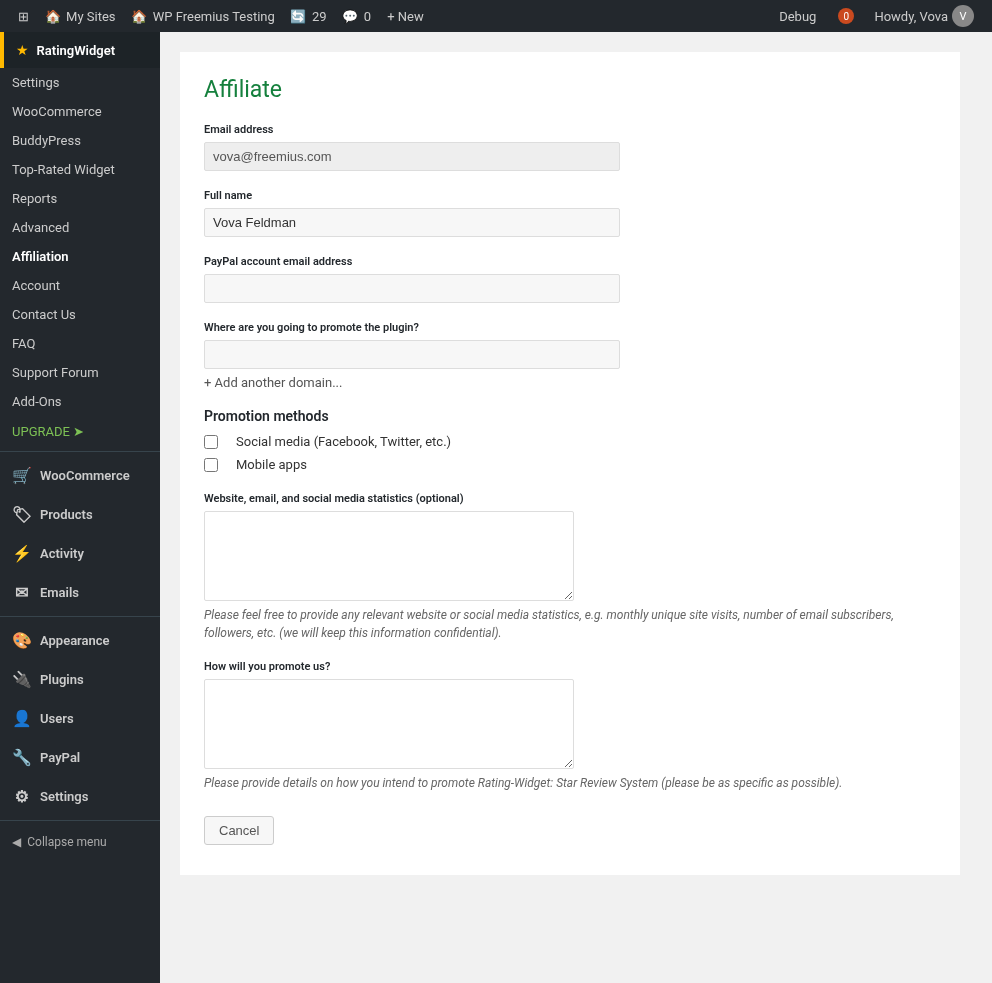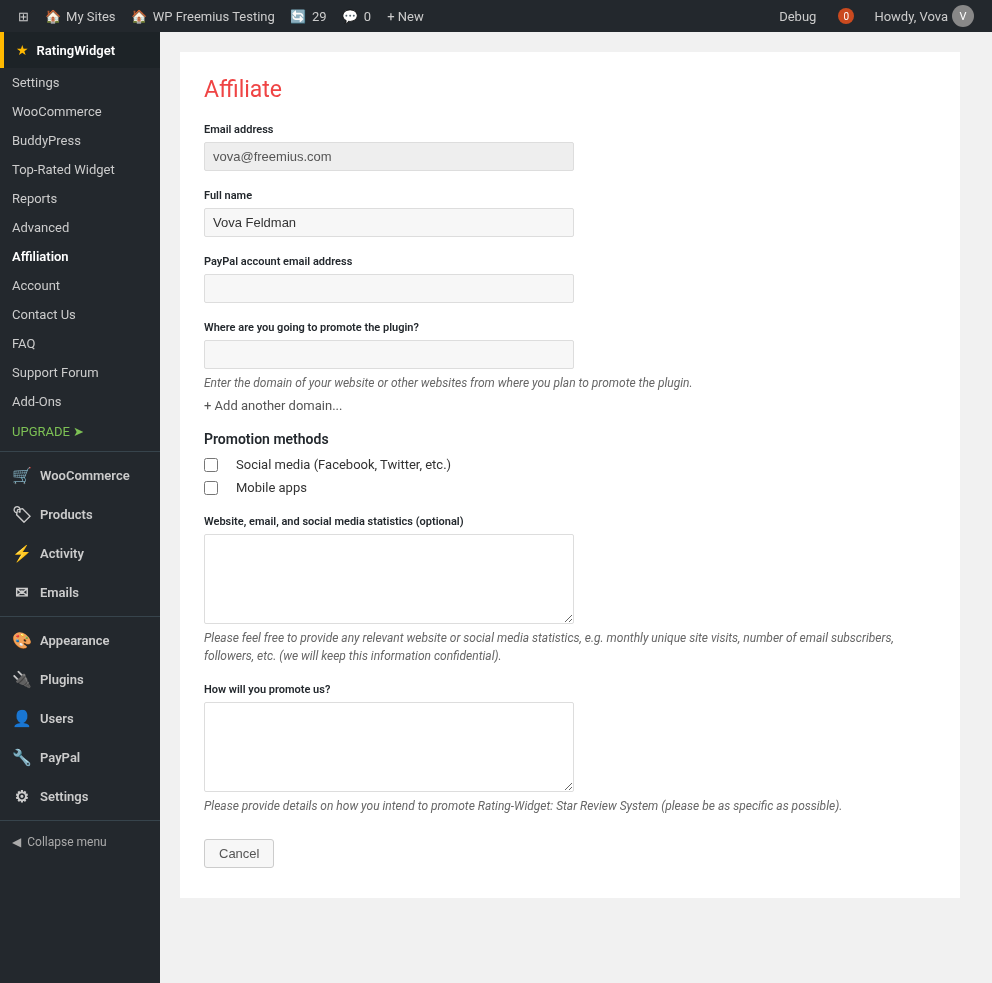--- a/index.html
+++ b/index.html
@@ -164,39 +164,39 @@
 
     .content-box {
       background: #fff;
       padding: 24px 24px 30px;
       max-width: 780px;
     }
 
     h1.page-title {
       font-size: 23px;
       font-weight: 400;
-      color: #ef4444;
+      color: #15803d;
       margin-bottom: 20px;
     }
 
     .form-field {
       margin-bottom: 18px;
     }
 
     .form-label {
       display: block;
       font-weight: 600;
       font-size: 11px;
       color: #23282d;
       margin-bottom: 6px;
     }
 
     .form-input {
       display: block;
-      width: 370px;
+      width: 416px;
       padding: 6px 8px;
       border: 1px solid #ddd;
       background: #f7f7f7;
       font-size: 13px;
       color: #333;
       border-radius: 2px;
     }
 
     .form-input.readonly-field {
       background: #eee;
@@ -443,21 +443,20 @@
       </div>
 
       <div class="form-field">
         <label class="form-label">PayPal account email address</label>
         <input type="email" class="form-input" style="">
       </div>
 
       <div class="form-field">
         <label class="form-label">Where are you going to promote the plugin?</label>
         <input type="text" class="form-input" style="">
-        <p class="form-hint">Enter the domain of your website or other websites from where you plan to promote the plugin.</p>
         <span class="add-domain-link">+ Add another domain...</span>
       </div>
 
       <div class="form-section">
         <div class="section-title">Promotion methods</div>
         <div class="checkbox-row">
           <input type="checkbox" id="chk-social" style="">
           <label for="chk-social" class="checkbox-label">Social media (Facebook, Twitter, etc.)</label>
         </div>
         <div class="checkbox-row">

